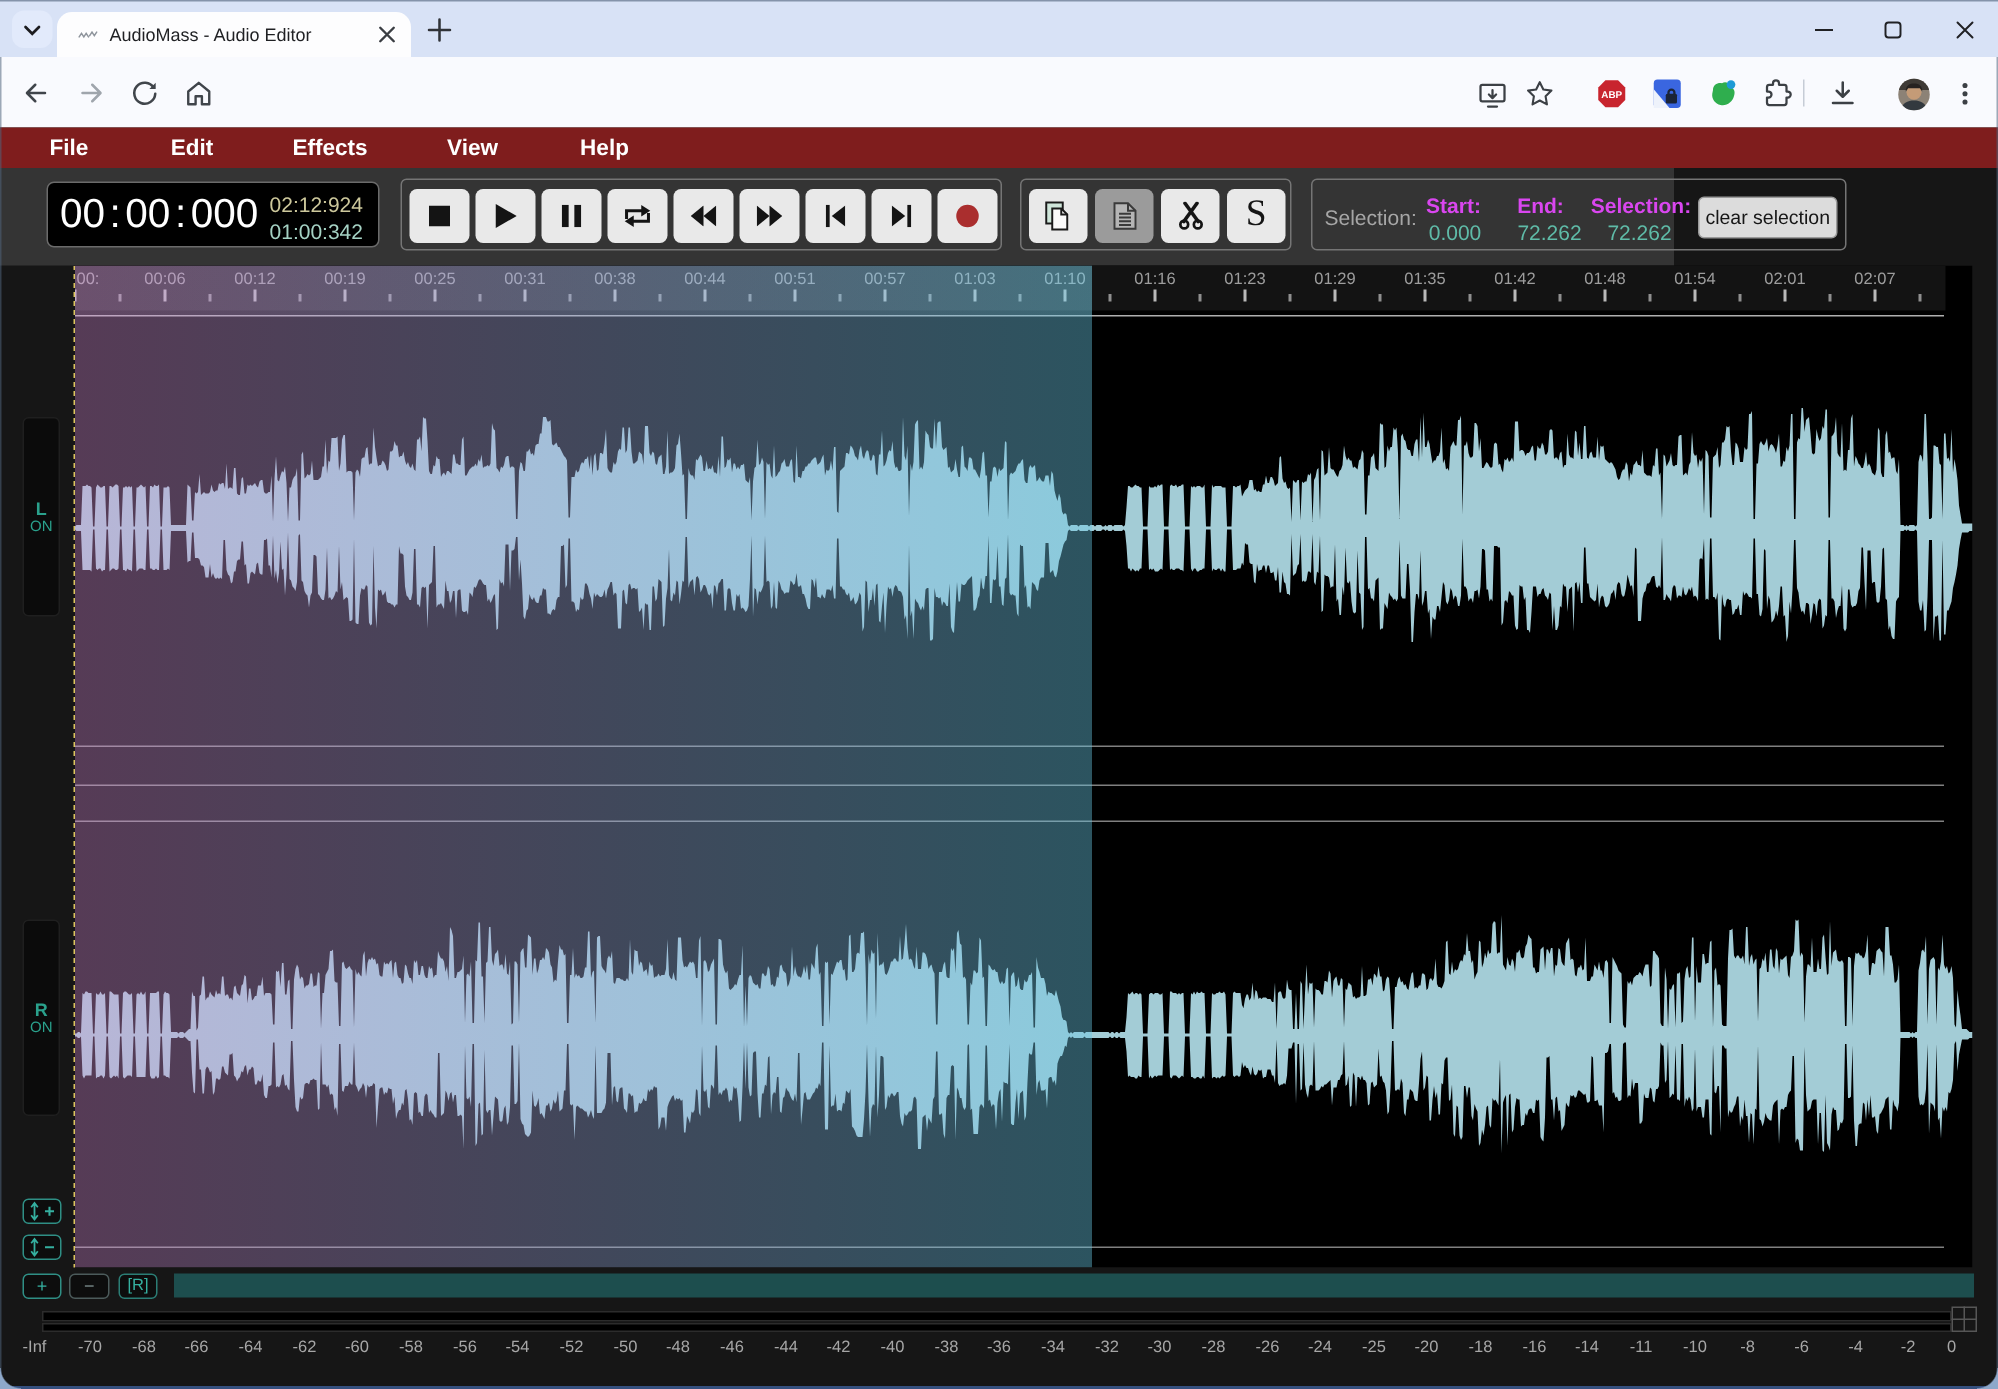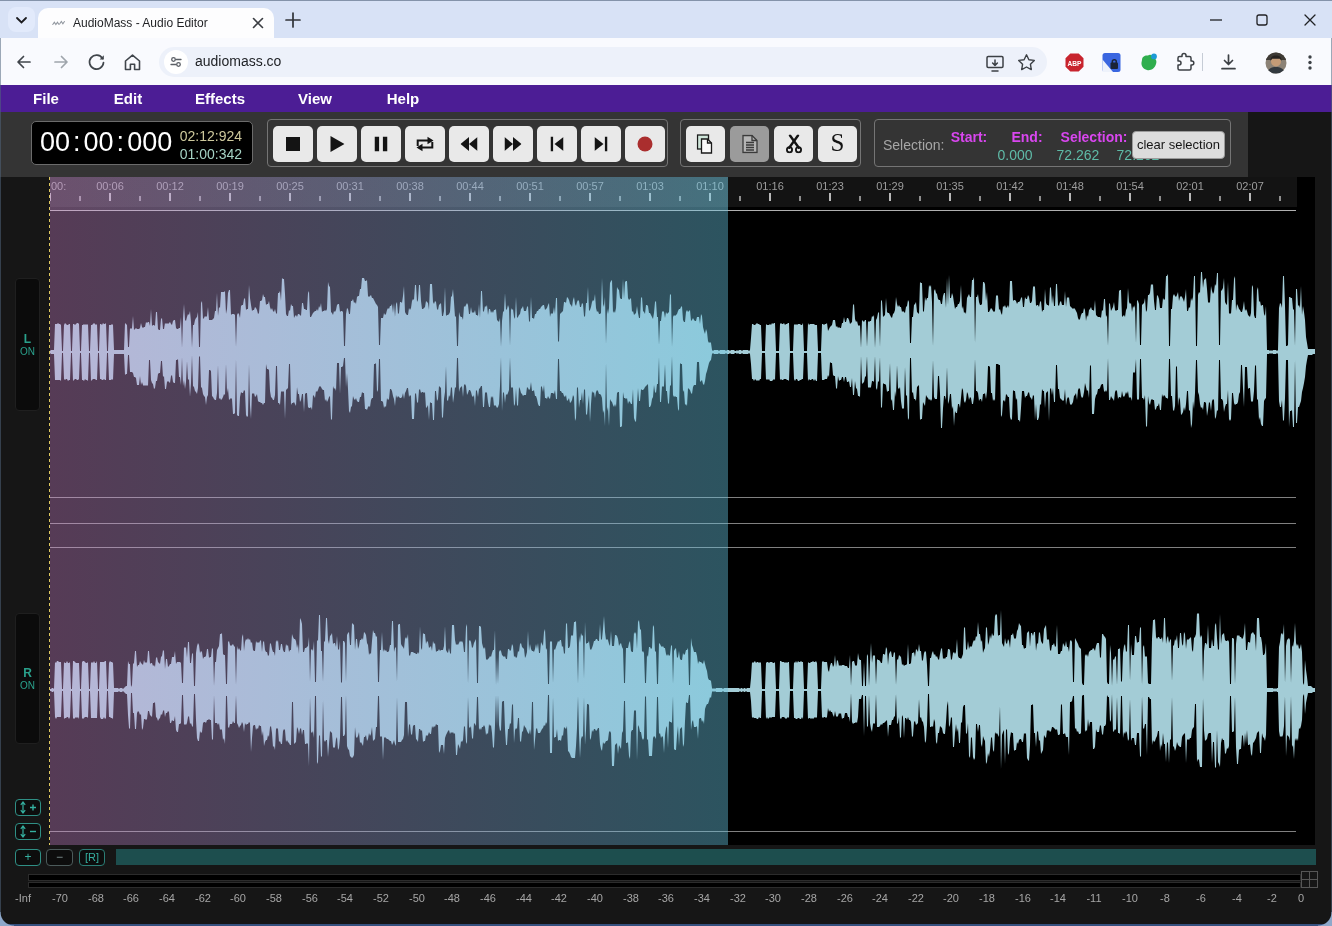--- a/index.html
+++ b/index.html
@@ -10,35 +10,35 @@
   #tabstrip { position:absolute; left:0; top:0; width:1332px; height:38px; background:#d8e2f6; }
   #chevbtn { position:absolute; left:8px; top:7px; width:27px; height:25px; border-radius:8px; background:#e2eafb; }
   #tab { position:absolute; left:38px; top:8px; width:236px; height:30px; background:#fdfdfe; border-radius:10px 10px 0 0; }
   #tabtitle { position:absolute; left:35px; top:8px; font-size:12px; color:#1f2023; white-space:nowrap; }
   #navbar { position:absolute; left:0; top:38px; width:1332px; height:47px; background:#f9fafe; }
   #pill { position:absolute; left:159px; top:9px; width:888px; height:30px; background:#edf1fa; border-radius:15px; }
   #pillcirc { position:absolute; left:5px; top:3px; width:24px; height:24px; border-radius:50%; background:#fff; }
   #url { position:absolute; left:36px; top:6px; font-size:14px; color:#1d1f23; }
   .navic { position:absolute; top:14px; }
   
-  #menubar { position:absolute; left:0; top:85px; width:1332px; height:27px; background:#4c1d95; }
+  #menubar { position:absolute; left:0; top:85px; width:1332px; height:27px; background:#7f1d1d; }
   .mitem { position:absolute; top:5px; color:#fff; font-size:15px; font-weight:bold; transform:translateX(-50%); }
   
-  #ctlbar { position:absolute; left:0; top:112px; width:1248px; height:65px; background:#343434; }
+  #ctlbar { position:absolute; left:0; top:112px; width:1116px; height:65px; background:#343434; }
   #timebox { position:absolute; left:31px; top:9px; width:222px; height:44px; background:#000; border:1px solid #6b6b6b; border-radius:5px; }
   #bigtime { position:absolute; left:8px; top:5px; font-size:27px; color:#fff; white-space:nowrap; }
   #bigtime .c { margin:0 3px; }
   #smalltime1 { position:absolute; right:10px; top:6px; font-size:14px; color:#cdc89c; }
   #smalltime2 { position:absolute; right:10px; top:24px; font-size:14px; color:#a5d2c4; }
   .panel { position:absolute; top:7px; height:48px; border:1px solid #757575; border-radius:4px; }
   .tbtn { position:absolute; top:6px; width:40px; height:36px; background:#e9e9e9; border-radius:5px; }
   .tbtn svg { position:absolute; left:50%; top:50%; transform:translate(-50%,-50%); }
   #selpanel { left:874px; width:357px; }
   .sellab { position:absolute; top:9px; font-size:14px; font-weight:bold; color:#d946ef; transform:translateX(-50%); }
-  .selval { position:absolute; top:27px; font-size:14px; color:#5fbba8; transform:translateX(-50%);margin-left:45px; }
+  .selval { position:absolute; top:27px; font-size:14px; color:#5fbba8; transform:translateX(-50%); }
   #clearsel { position:absolute; left:257px; top:11px; width:93px; height:28px; background:#dcdcdc; border:1px solid #9a9a9a; border-radius:4px; font-size:13px; color:#161616; text-align:center; line-height:26px; }
   
   #wavewrap { position:absolute; left:50px; top:177px; width:1265px; height:668px; }
   .chbtn { position:absolute; left:15px; width:25px; background:#0b0b0b; border:1px solid #1f1f1f; border-radius:4px; text-align:center; }
   .chbtn .big { color:#2aa18c; font-size:12px; font-weight:bold; }
   .chbtn .sm { color:#2aa18c; font-size:10px; }
   #playhead { position:absolute; left:49px; top:177px; width:1px; height:668px; background:repeating-linear-gradient(to bottom,#dcc65e 0,#dcc65e 3px,rgba(0,0,0,0) 3px,rgba(0,0,0,0) 6px); z-index:5; }
   
   .zbtn { position:absolute; background:#0d0d0d; border:1px solid #2f8f85; border-radius:4px; color:#35b0a0; text-align:center; }
   #zoombar { position:absolute; left:116px; top:849px; width:1200px; height:16px; background:#1d4e4e; }
@@ -85,31 +85,20 @@
   <svg class="navic" style="left:51px" width="20" height="20" viewBox="0 0 20 20">
       <path d="M4 10 L15.4 10 M10.5 4.5 L16 10 L10.5 15.5" stroke="#9fa5ac" stroke-width="1.7" fill="none" stroke-linecap="round" stroke-linejoin="round"></path>
     </svg>
   <svg class="navic" style="left:86px" width="21" height="21" viewBox="0 0 21 21">
       <path d="M16.5 6.5 A 7 7 0 1 0 17.5 10.5" stroke="#40454b" stroke-width="1.7" fill="none" stroke-linecap="round"></path>
       <path d="M17.8 3.2 L17.8 7.4 L13.6 7.4 Z" fill="#40454b"></path>
     </svg>
   <svg class="navic" style="left:122px" width="21" height="21" viewBox="0 0 21 21">
       <path d="M3.5 9 L10.5 3.2 L17.5 9 L17.5 17.5 L12.6 17.5 L12.6 12.2 L8.4 12.2 L8.4 17.5 L3.5 17.5 Z" stroke="#40454b" stroke-width="1.6" fill="none" stroke-linejoin="round"></path>
     </svg>
-  <div id="pill">
-    <div id="pillcirc">
-      <svg width="24" height="24" viewBox="0 0 24 24">
-          <circle cx="9.5" cy="9.5" r="1.8" stroke="#5b5f66" stroke-width="1.3" fill="none"></circle>
-          <path d="M12 9.5 L17 9.5" stroke="#5b5f66" stroke-width="1.3" stroke-linecap="round"></path>
-          <circle cx="14.5" cy="14.5" r="1.8" stroke="#5b5f66" stroke-width="1.3" fill="none"></circle>
-          <path d="M7 14.5 L12 14.5" stroke="#5b5f66" stroke-width="1.3" stroke-linecap="round"></path>
-        </svg>
-    </div>
-    <div id="url">audiomass.co</div>
-  </div>
 
   <svg class="navic" style="left:984px" width="22" height="22" viewBox="0 0 22 22">
       <rect x="3" y="4.5" width="16" height="11" rx="1.2" stroke="#3c4045" stroke-width="1.5" fill="none"></rect>
       <path d="M8 19 L14 19" stroke="#3c4045" stroke-width="1.5" stroke-linecap="round"></path>
       <path d="M11 8 L11 13 M8.6 11 L11 13.4 L13.4 11" stroke="#3c4045" stroke-width="1.5" fill="none" stroke-linecap="round" stroke-linejoin="round"></path>
     </svg>
 
   <svg class="navic" style="left:1016px" width="21" height="21" viewBox="0 0 21 21">
       <path d="M10.5 2.8 L12.9 7.7 L18.3 8.4 L14.4 12.2 L15.3 17.6 L10.5 15 L5.7 17.6 L6.6 12.2 L2.7 8.4 L8.1 7.7 Z" stroke="#3c4045" stroke-width="1.4" fill="none" stroke-linejoin="round"></path>
     </svg>
@@ -409,21 +398,21 @@
   <div class="dbl" style="left:559px">-42</div>
   <div class="dbl" style="left:595px">-40</div>
   <div class="dbl" style="left:631px">-38</div>
   <div class="dbl" style="left:666px">-36</div>
   <div class="dbl" style="left:702px">-34</div>
   <div class="dbl" style="left:738px">-32</div>
   <div class="dbl" style="left:773px">-30</div>
   <div class="dbl" style="left:809px">-28</div>
   <div class="dbl" style="left:845px">-26</div>
   <div class="dbl" style="left:880px">-24</div>
-  <div class="dbl" style="left:916px">-22</div>
+  <div class="dbl" style="left:916px">-25</div>
   <div class="dbl" style="left:951px">-20</div>
   <div class="dbl" style="left:987px">-18</div>
   <div class="dbl" style="left:1023px">-16</div>
   <div class="dbl" style="left:1058px">-14</div>
   <div class="dbl" style="left:1094px">-11</div>
   <div class="dbl" style="left:1130px">-10</div>
   <div class="dbl" style="left:1165px">-8</div>
   <div class="dbl" style="left:1201px">-6</div>
   <div class="dbl" style="left:1237px">-4</div>
   <div class="dbl" style="left:1272px">-2</div>

